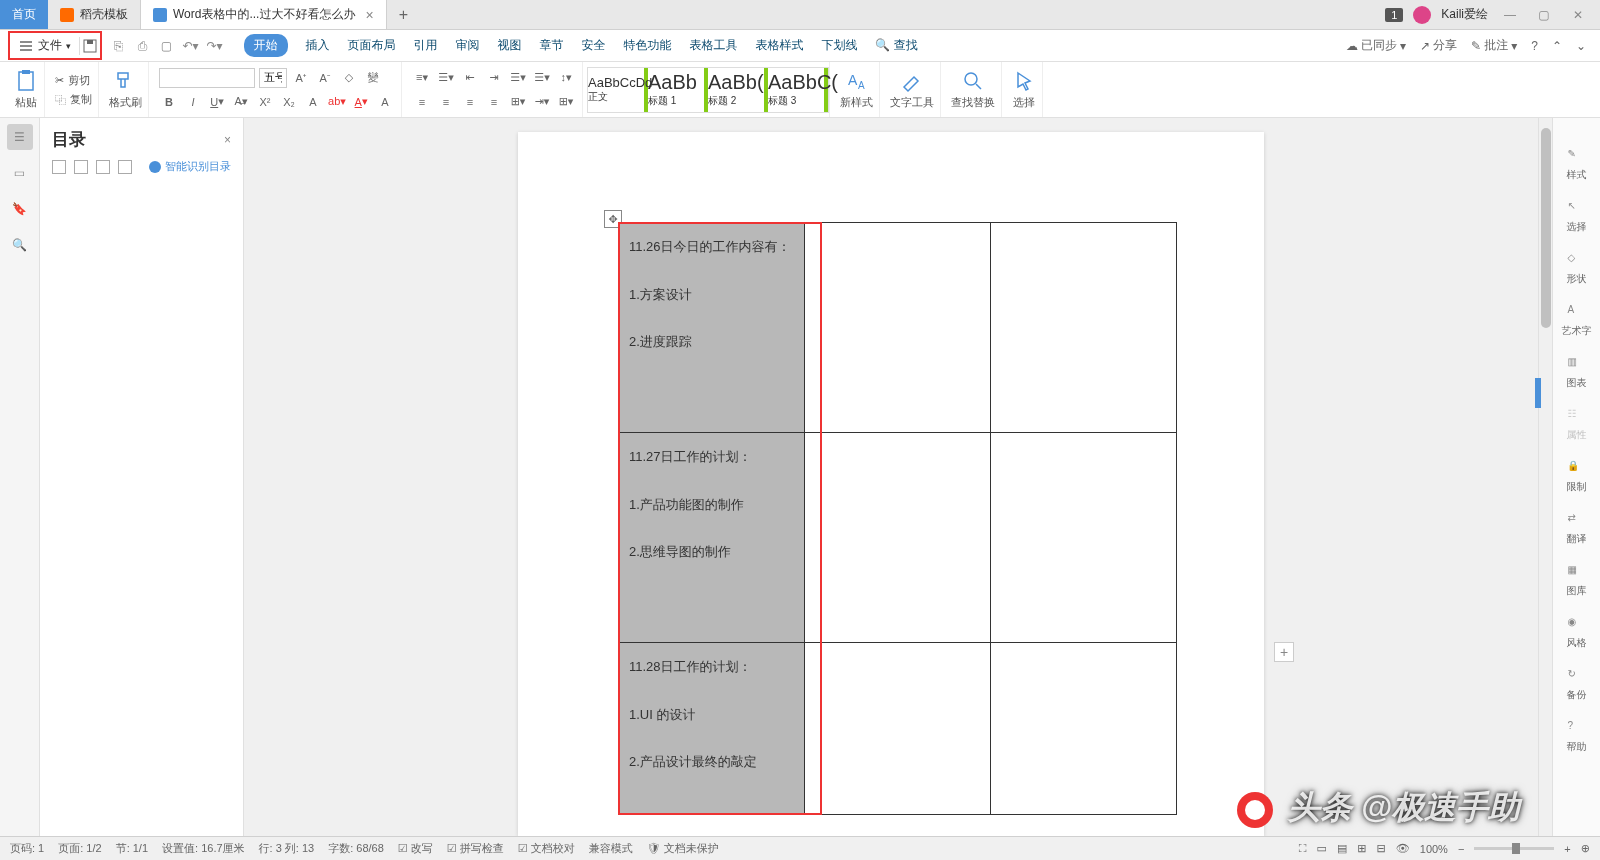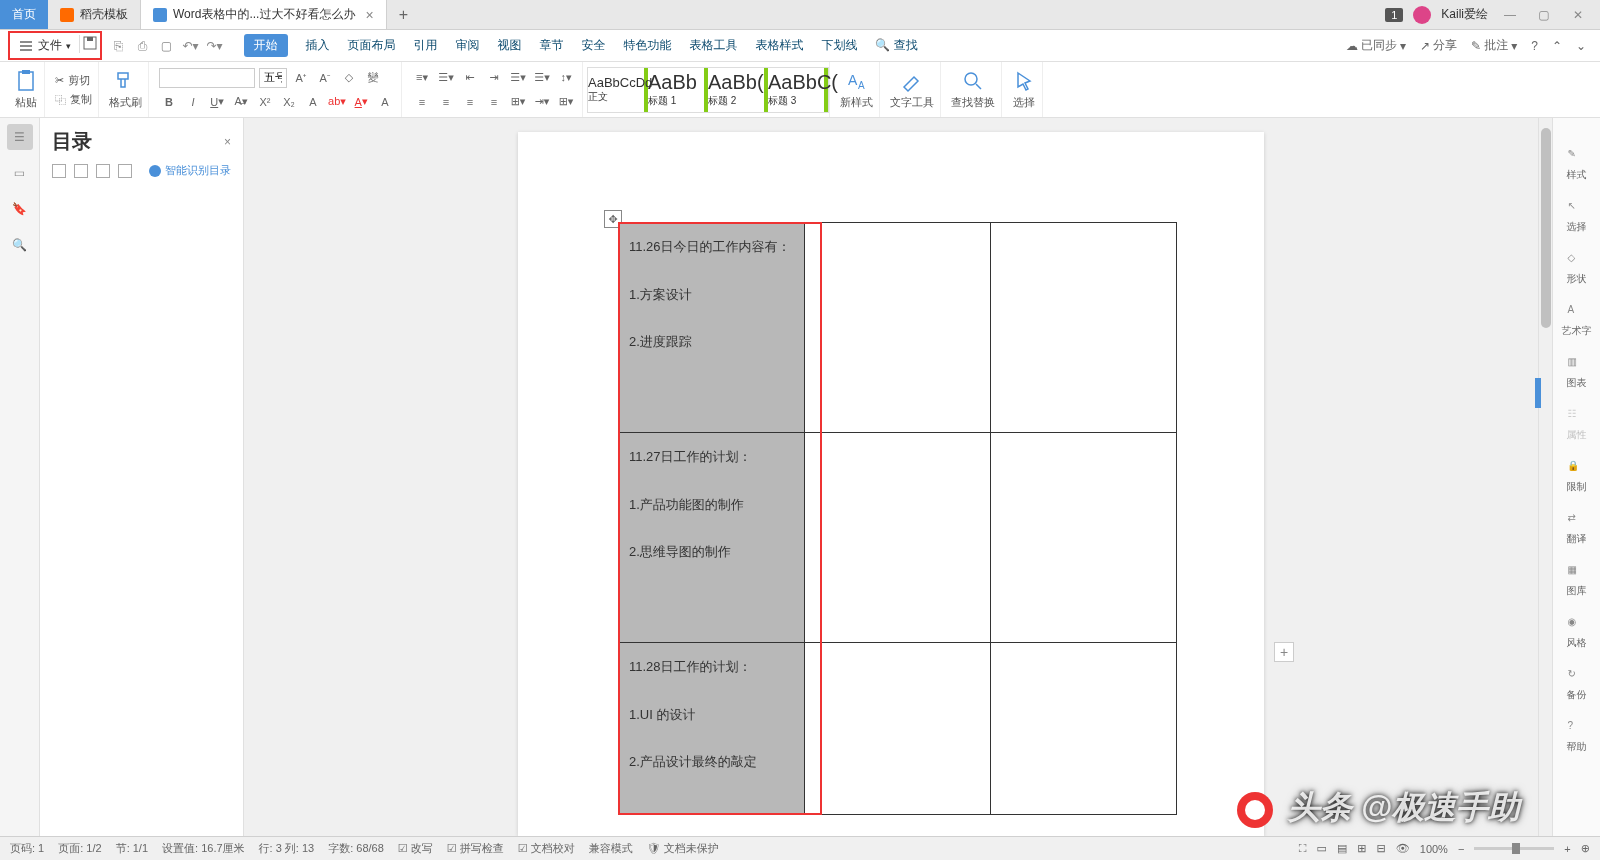--- a/index.html
+++ b/index.html
@@ -15,29 +15,29 @@
 .tab-icon.blue { background: #4a90d9; border-radius: 2px; }
 .tab-close { font-size: 14px; color: #888; margin-left: 4px; }
 .tab-add { padding: 0 12px; font-size: 16px; color: #666; }
 .title-right { margin-left: auto; display: flex; align-items: center; gap: 10px; padding-right: 10px; }
 .badge { background: #555; color: #fff; padding: 1px 6px; border-radius: 2px; font-size: 11px; }
 .avatar { width: 18px; height: 18px; background: #d48; border-radius: 50%; }
 .win-btn { width: 24px; height: 24px; display: flex; align-items: center; justify-content: center; color: #888; cursor: pointer; }
 
 
 .menubar { height: 32px; display: flex; align-items: center; background: #fff; border-bottom: 1px solid #e0e0e0; padding-left: 8px; gap: 0; }
-.file-area { display: flex; align-items: flex-start; border: 2px solid #e33; padding: 2px; }
+.file-area { display: flex; align-items: center; border: 2px solid #e33; padding: 2px; }
 .file-btn { display: flex; align-items: center; gap: 4px; padding: 2px 6px; }
 .menu-icon { width: 16px; height: 16px; color: #666; }
 .menu-sep { width: 1px; height: 18px; background: #ddd; margin: 0 2px; }
 .qat { display: flex; align-items: center; gap: 6px; padding: 0 8px; }
 .qat-btn { width: 18px; height: 18px; color: #888; display: flex; align-items: center; justify-content: center; }
 .menu-tabs { display: flex; align-items: center; gap: 18px; padding-left: 12px; }
 .menu-tab { color: #0c4a6e; cursor: pointer; }
-.menu-tab.active { background: #4a90d9; color: #fff; padding: 3px 10px; border-radius: 3px; }
+.menu-tab.active { background: #4a90d9; color: #fff; padding: 3px 10px; border-radius: 10px; }
 .menu-right { margin-left: auto; display: flex; align-items: center; gap: 14px; padding-right: 14px; color: #666; }
 .menu-right-item { display: flex; align-items: center; gap: 3px; }
 
 
 .ribbon { height: 56px; background: #fff; border-bottom: 1px solid #e0e0e0; display: flex; align-items: center; padding: 0 8px; gap: 4px; }
 .rib-group { display: flex; flex-direction: column; align-items: center; justify-content: center; padding: 0 6px; height: 100%; border-right: 1px solid #eee; }
 .rib-big { display: flex; flex-direction: column; align-items: center; gap: 2px; cursor: pointer; }
 .rib-big-icon { width: 24px; height: 24px; color: #4a90d9; }
 .rib-label { font-size: 11px; color: #555; }
 .rib-col { display: flex; flex-direction: column; gap: 4px; }
@@ -51,21 +51,21 @@
 .style-item.bold .style-preview { font-weight: normal; font-size: 20px; }
 
 
 .main { display: flex; height: calc(100% - 30px - 32px - 56px - 24px); }
 .left-rail { width: 40px; background: #f5f5f5; border-right: 1px solid #e0e0e0; display: flex; flex-direction: column; align-items: center; padding-top: 6px; gap: 10px; }
 .rail-btn { width: 26px; height: 26px; display: flex; align-items: center; justify-content: center; color: #888; cursor: pointer; border-radius: 3px; }
 .rail-btn.active { background: #d0d0d0; }
 
 .toc-panel { width: 204px; background: #fff; border-right: 1px solid #e0e0e0; padding: 10px 12px; }
 .toc-header { display: flex; justify-content: space-between; align-items: center; margin-bottom: 8px; }
-.toc-title { font-size: 20px; font-weight: bold; }
+.toc-title { font-size: 17px; font-weight: bold; }
 .toc-close { color: #888; cursor: pointer; }
 .toc-toolbar { display: flex; align-items: center; gap: 8px; font-size: 11px; color: #666; }
 .toc-tb-icon { width: 14px; height: 14px; border: 1px solid #aaa; }
 .smart-toc { display: flex; align-items: center; gap: 4px; color: #4a90d9; margin-left: auto; font-size: 11px; }
 .smart-icon { width: 12px; height: 12px; background: #4a90d9; border-radius: 50%; }
 
 .canvas { flex: 1; background: #f0f0f0; display: flex; justify-content: center; overflow: hidden; position: relative; }
 .page { width: 746px; background: #fff; margin-top: 14px; box-shadow: 0 1px 4px rgba(0,0,0,0.15); position: relative; padding-top: 90px; }
 .move-handle { position: absolute; top: 78px; left: 86px; width: 18px; height: 18px; border: 1px solid #888; background: #fff; display: flex; align-items: center; justify-content: center; font-size: 11px; color: #666; }
 .doc-table { border-collapse: collapse; margin-left: 100px; }

